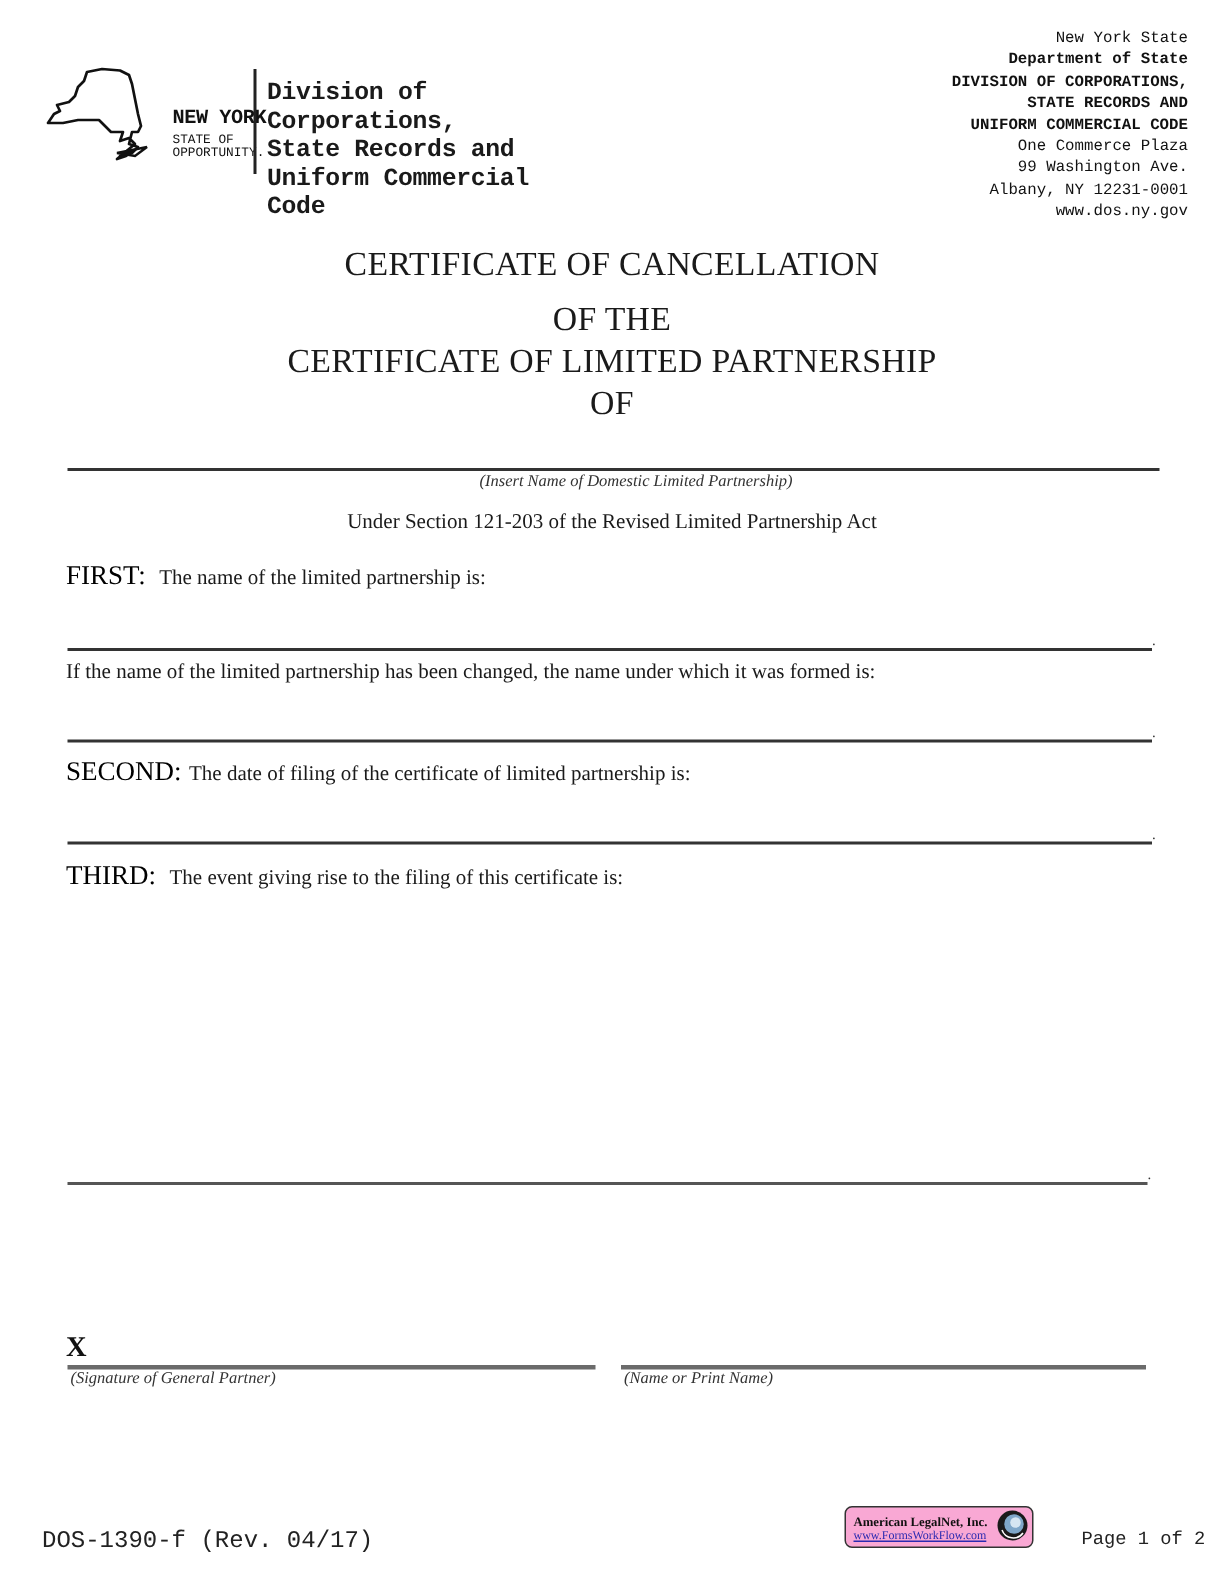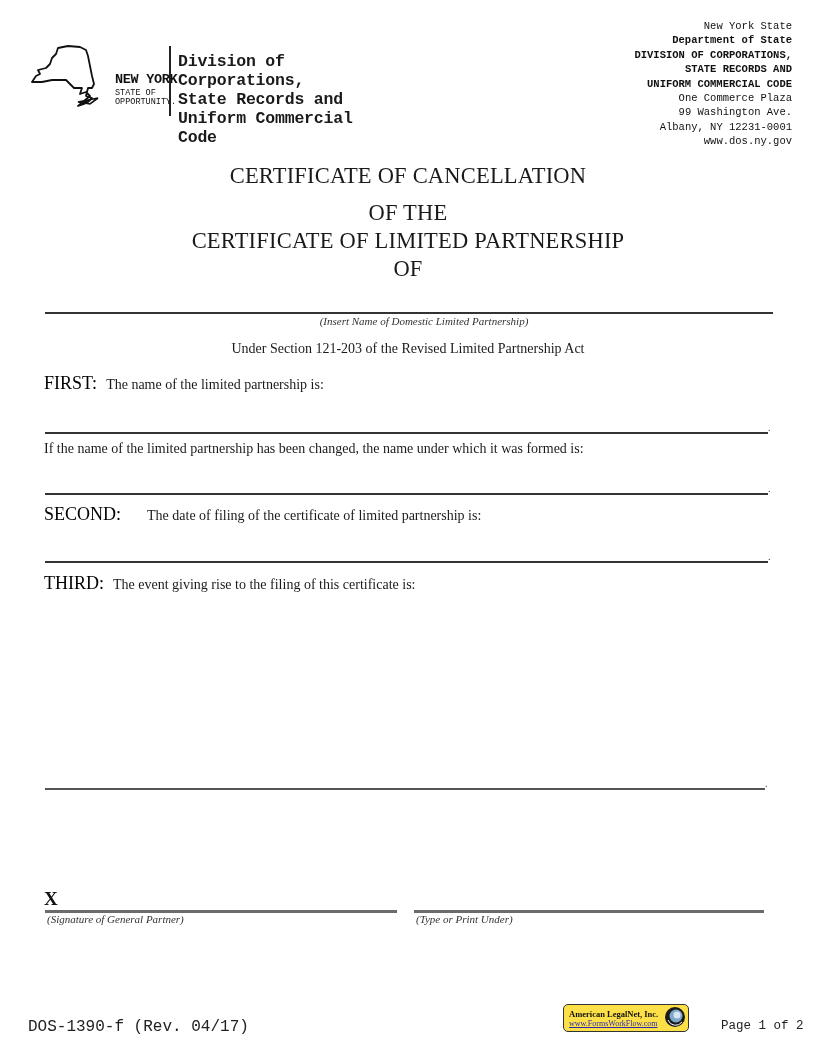--- a/index.html
+++ b/index.html
@@ -29,21 +29,21 @@
     .body-text { font-size: 14px; color: #1a1a1a; }
     .section-label { font-size: 18px; color: #000000; }
     .dot { font-size: 10px; color: #333; }
 
     .sig-x { font-size: 19px; font-weight: bold; }
     .sig-line { background: #6b6b6b; height: 2.5px; }
 
     .footer-left { left: 28px; top: 1018px; font-size: 16px; color: #222; text-align: right; }
     .footer-right { left: 721px; top: 1019px; font-size: 12.5px; color: #222; }
 
-    .badge { left: 563px; top: 1004px; width: 124px; height: 26px; border: 1.5px solid #333; border-radius: 5px; background: #fde047; }
+    .badge { left: 563px; top: 1004px; width: 124px; height: 26px; border: 1.5px solid #333; border-radius: 5px; background: #f9a8d4; }
     .badge-line1 { position: absolute; left: 5px; top: 4px; font-size: 8.5px; font-weight: bold; color: #111; }
     .badge-line2 { position: absolute; left: 5px; top: 14px; font-size: 8px; color: #2a2ab0; text-decoration: underline; }
     .badge-globe { position: absolute; right: 2px; top: 1px; }
   </style>
 </head>
 <body>
 
 <div class="abs logo">
   <svg class="map" width="90" height="66" viewBox="0 0 90 66">
     <path d="M30 4 L40 2 L52 3 L58 6 L60 12 L62 22 L64 32 L66 40 L64 44 L60 44 L58 52 L64 54 L60 58 L52 60 L62 56 L56 60 L50 62 L62 52 L58 48 L52 50 L54 44 L46 44 L38 36 L24 36 L14 38 L4 38 L8 32 L12 30 L10 26 L18 24 L22 20 L24 14 L28 10 Z" fill="none" stroke="#111" stroke-width="1.8" stroke-linejoin="round"></path>
@@ -90,39 +90,39 @@
 </div>
 <div class="abs hline" style="left:45px; top:432px; width:723px;"></div>
 <div class="abs serif dot" style="left:768px; top:422px;">.</div>
 
 <div class="abs serif body-text" style="left:44px; top:441px;">If the name of the limited partnership has been changed, the name under which it was formed is:</div>
 <div class="abs hline" style="left:45px; top:493px; width:723px;"></div>
 <div class="abs serif dot" style="left:768px; top:483px;">.</div>
 
 <div class="abs serif" style="left:44px; top:504px;">
   <span class="section-label">SECOND:</span>
-  <span class="body-text" style="margin-left:22px">The date of filing of the certificate of limited partnership is:</span>
+  <span class="body-text" style="margin-left:1px">The date of filing of the certificate of limited partnership is:</span>
 </div>
 <div class="abs hline" style="left:45px; top:561px; width:723px;"></div>
 <div class="abs serif dot" style="left:768px; top:551px;">.</div>
 
 <div class="abs serif" style="left:44px; top:573px;">
   <span class="section-label">THIRD:</span>
   <span class="body-text" style="margin-left:5px">The event giving rise to the filing of this certificate is:</span>
 </div>
 <div class="abs" style="left:45px; top:600px; width:723px; height:186px;"></div>
 <div class="abs hline" style="left:45px; top:788px; width:720px; background:#555;"></div>
 <div class="abs serif dot" style="left:765px; top:778px;">.</div>
 
 <div class="abs serif sig-x" style="left:44px; top:888px;">X</div>
 <div class="abs sig-line" style="left:45px; top:910px; width:352px;"></div>
 <div class="abs serif caption-it" style="left:47px; top:913px;">(Signature of General Partner)</div>
 
 <div class="abs sig-line" style="left:414px; top:910px; width:350px;"></div>
-<div class="abs serif caption-it" style="left:416px; top:913px;">(Type or Print Under)</div>
+<div class="abs serif caption-it" style="left:416px; top:913px;">(Name or Print Name)</div>
 
 <div class="abs sans footer-left">DOS-1390-f  (Rev. 04/17)</div>
 
 <div class="abs badge">
   <div class="badge-line1 serif">American LegalNet, Inc.</div>
   <div class="badge-line2 serif">www.FormsWorkFlow.com</div>
   <svg class="badge-globe" width="22" height="22" viewBox="0 0 22 22">
     <circle cx="11" cy="11" r="10" fill="#1a1a1a"></circle>
     <circle cx="12" cy="10" r="6.5" fill="#7fa7c9"></circle>
     <circle cx="13" cy="9" r="3.5" fill="#d6e6f2"></circle>

